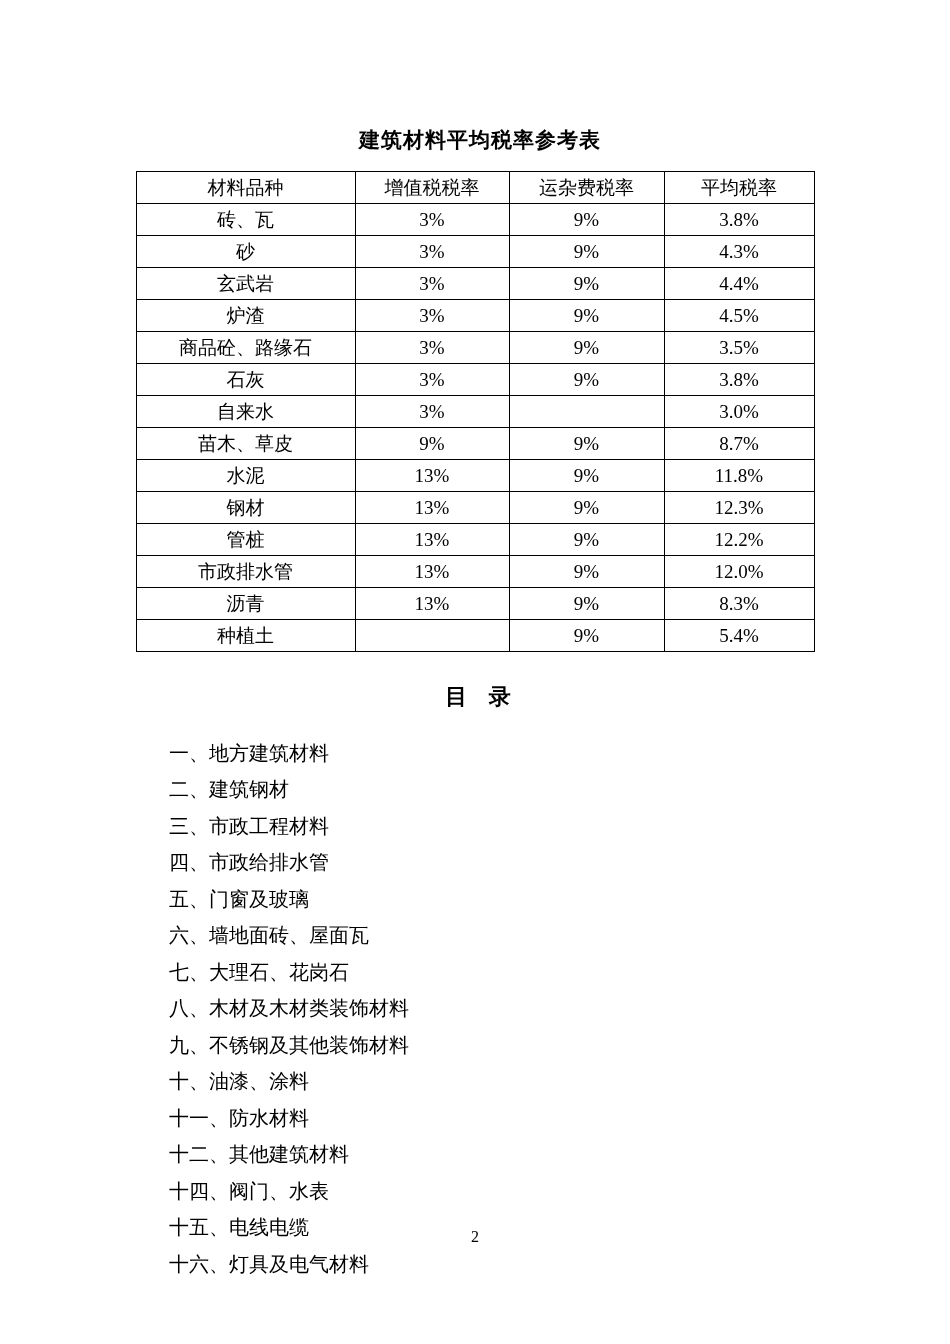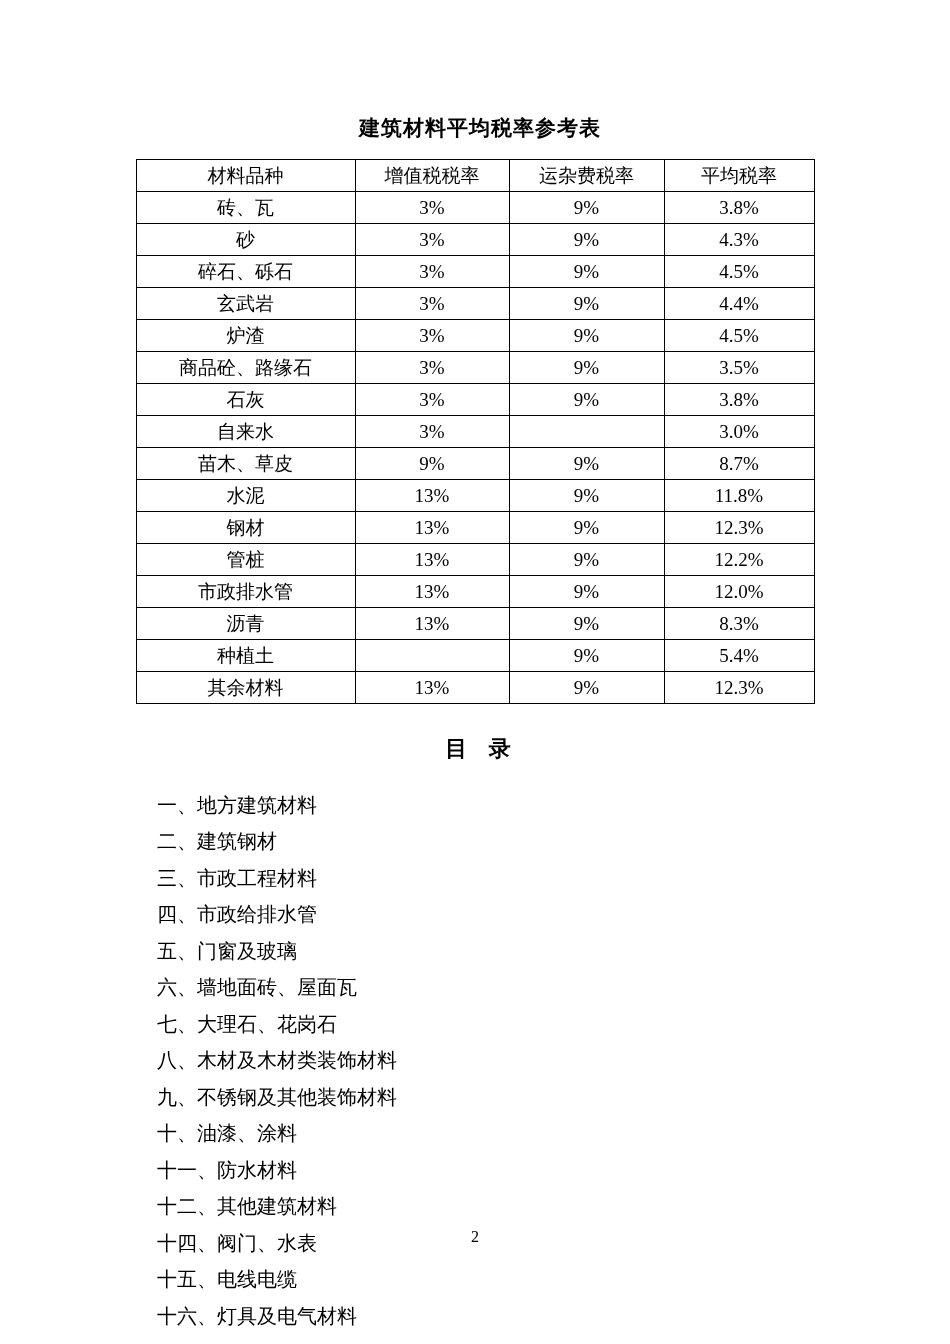--- a/index.html
+++ b/index.html
@@ -13,21 +13,21 @@
     font-family: "Liberation Serif", "DejaVu Serif", serif;
     color: #000000;
     position: relative;
     overflow: hidden;
   }
   .page {
     position: relative;
     width: 950px;
     height: 1344px;
     box-sizing: border-box;
-    padding: 0;
+    padding: 12px;
   }
   .doc-title {
     text-align: center;
     font-size: 21px;
     font-weight: bold;
     letter-spacing: 1px;
     margin: 0;
     padding-top: 118px;
     padding-left: 10px;
     line-height: 1;
@@ -114,26 +114,20 @@
         <td>9%</td>
         <td>3.8%</td>
       </tr>
       <tr>
         <td>砂</td>
         <td>3%</td>
         <td>9%</td>
         <td>4.3%</td>
       </tr>
       <tr>
-        <td>碎石、砾石</td>
-        <td>3%</td>
-        <td>9%</td>
-        <td>4.5%</td>
-      </tr>
-      <tr>
         <td>玄武岩</td>
         <td>3%</td>
         <td>9%</td>
         <td>4.4%</td>
       </tr>
       <tr>
         <td>炉渣</td>
         <td>3%</td>
         <td>9%</td>
         <td>4.5%</td>
@@ -190,26 +184,20 @@
         <td>沥青</td>
         <td>13%</td>
         <td>9%</td>
         <td>8.3%</td>
       </tr>
       <tr>
         <td>种植土</td>
         <td></td>
         <td>9%</td>
         <td>5.4%</td>
-      </tr>
-      <tr>
-        <td>其余材料</td>
-        <td>13%</td>
-        <td>9%</td>
-        <td>12.3%</td>
       </tr>
     </tbody>
   </table>
 
   <h2 class="toc-title">目 录</h2>
 
   <ul class="toc-list">
     <li>一、地方建筑材料</li>
     <li>二、建筑钢材</li>
     <li>三、市政工程材料</li>

